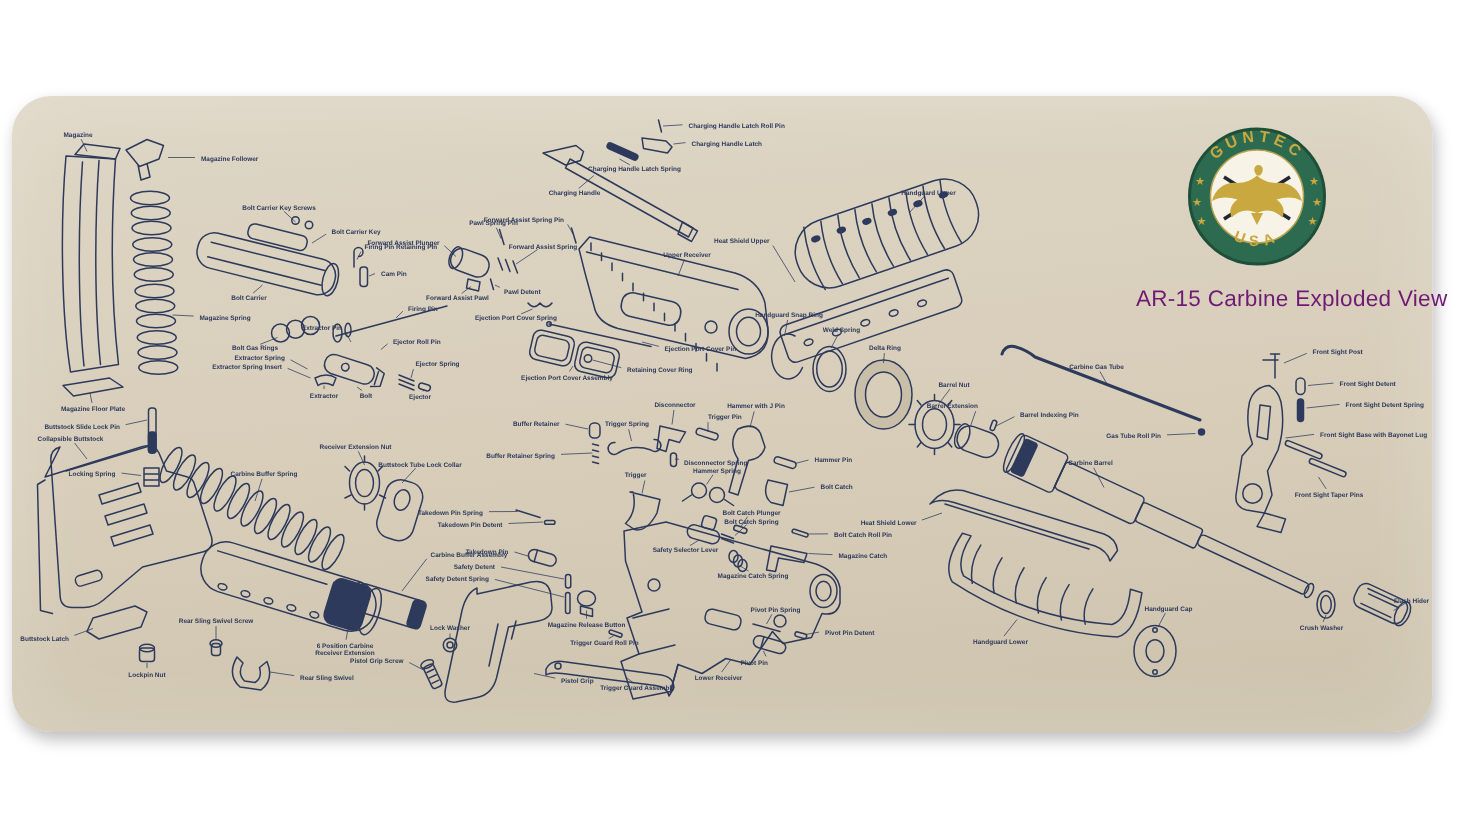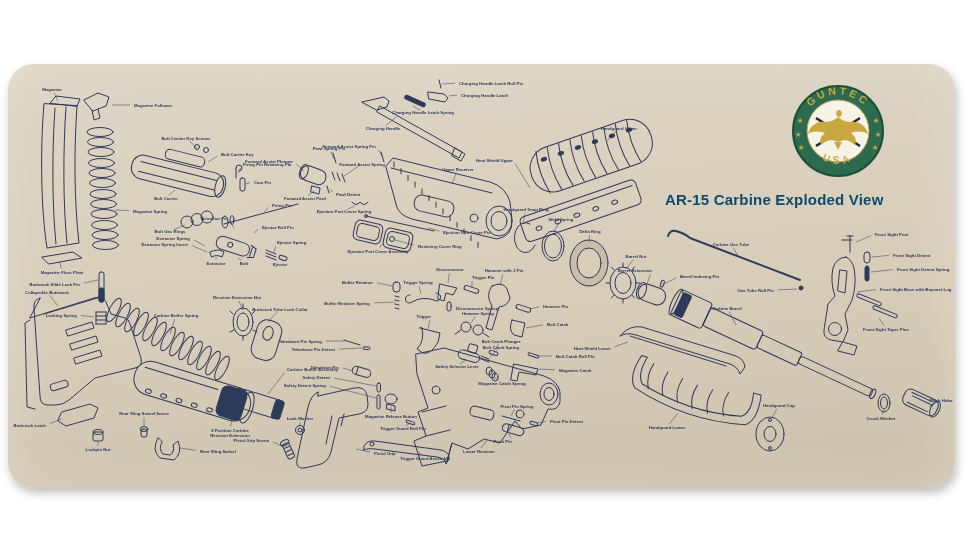--- a/index.html
+++ b/index.html
@@ -2,22 +2,22 @@
 <html><head>
 <meta charset="utf-8">
 <style>
   html,body{margin:0;padding:0;}
   body{width:978px;height:550px;background:#ffffff;position:relative;overflow:hidden;
        font-family:"Liberation Sans",sans-serif;}
   .mat{position:absolute;left:8px;top:64px;width:947px;height:424px;border-radius:26px;
        background:linear-gradient(175deg,#ded6c5 0%,#d7cdb9 55%,#ccc2ac 100%);
        box-shadow:2px 5px 10px rgba(0,0,0,.25), inset 0 0 60px rgba(255,255,255,.22);}
   #art{position:absolute;left:0;top:0;width:978px;height:550px;}
-  .title{position:absolute;left:665px;top:191px;width:300px;text-align:left;
-         font-weight:bold;font-size:15px;color:#0c4a6e;letter-spacing:.2px;}
+  .title{position:absolute;left:665px;top:191px;width:300px;text-align:right;
+         font-weight:normal;font-size:15px;color:#701a75;letter-spacing:.2px;}
   .plabel{font-family:"Liberation Sans",sans-serif;font-weight:700;font-size:4.3px;fill:#2e3a5c;}
   .ring-top{font-weight:bold;font-size:10.5px;letter-spacing:3px;fill:#c9a83f;}
   .ring-bot{font-weight:bold;font-size:10px;letter-spacing:4px;fill:#c9a83f;}
   .star{font-size:7.5px;fill:#c9a83f;}
 </style>
 </head>
 <body>
 
 <div class="mat"></div>
 

